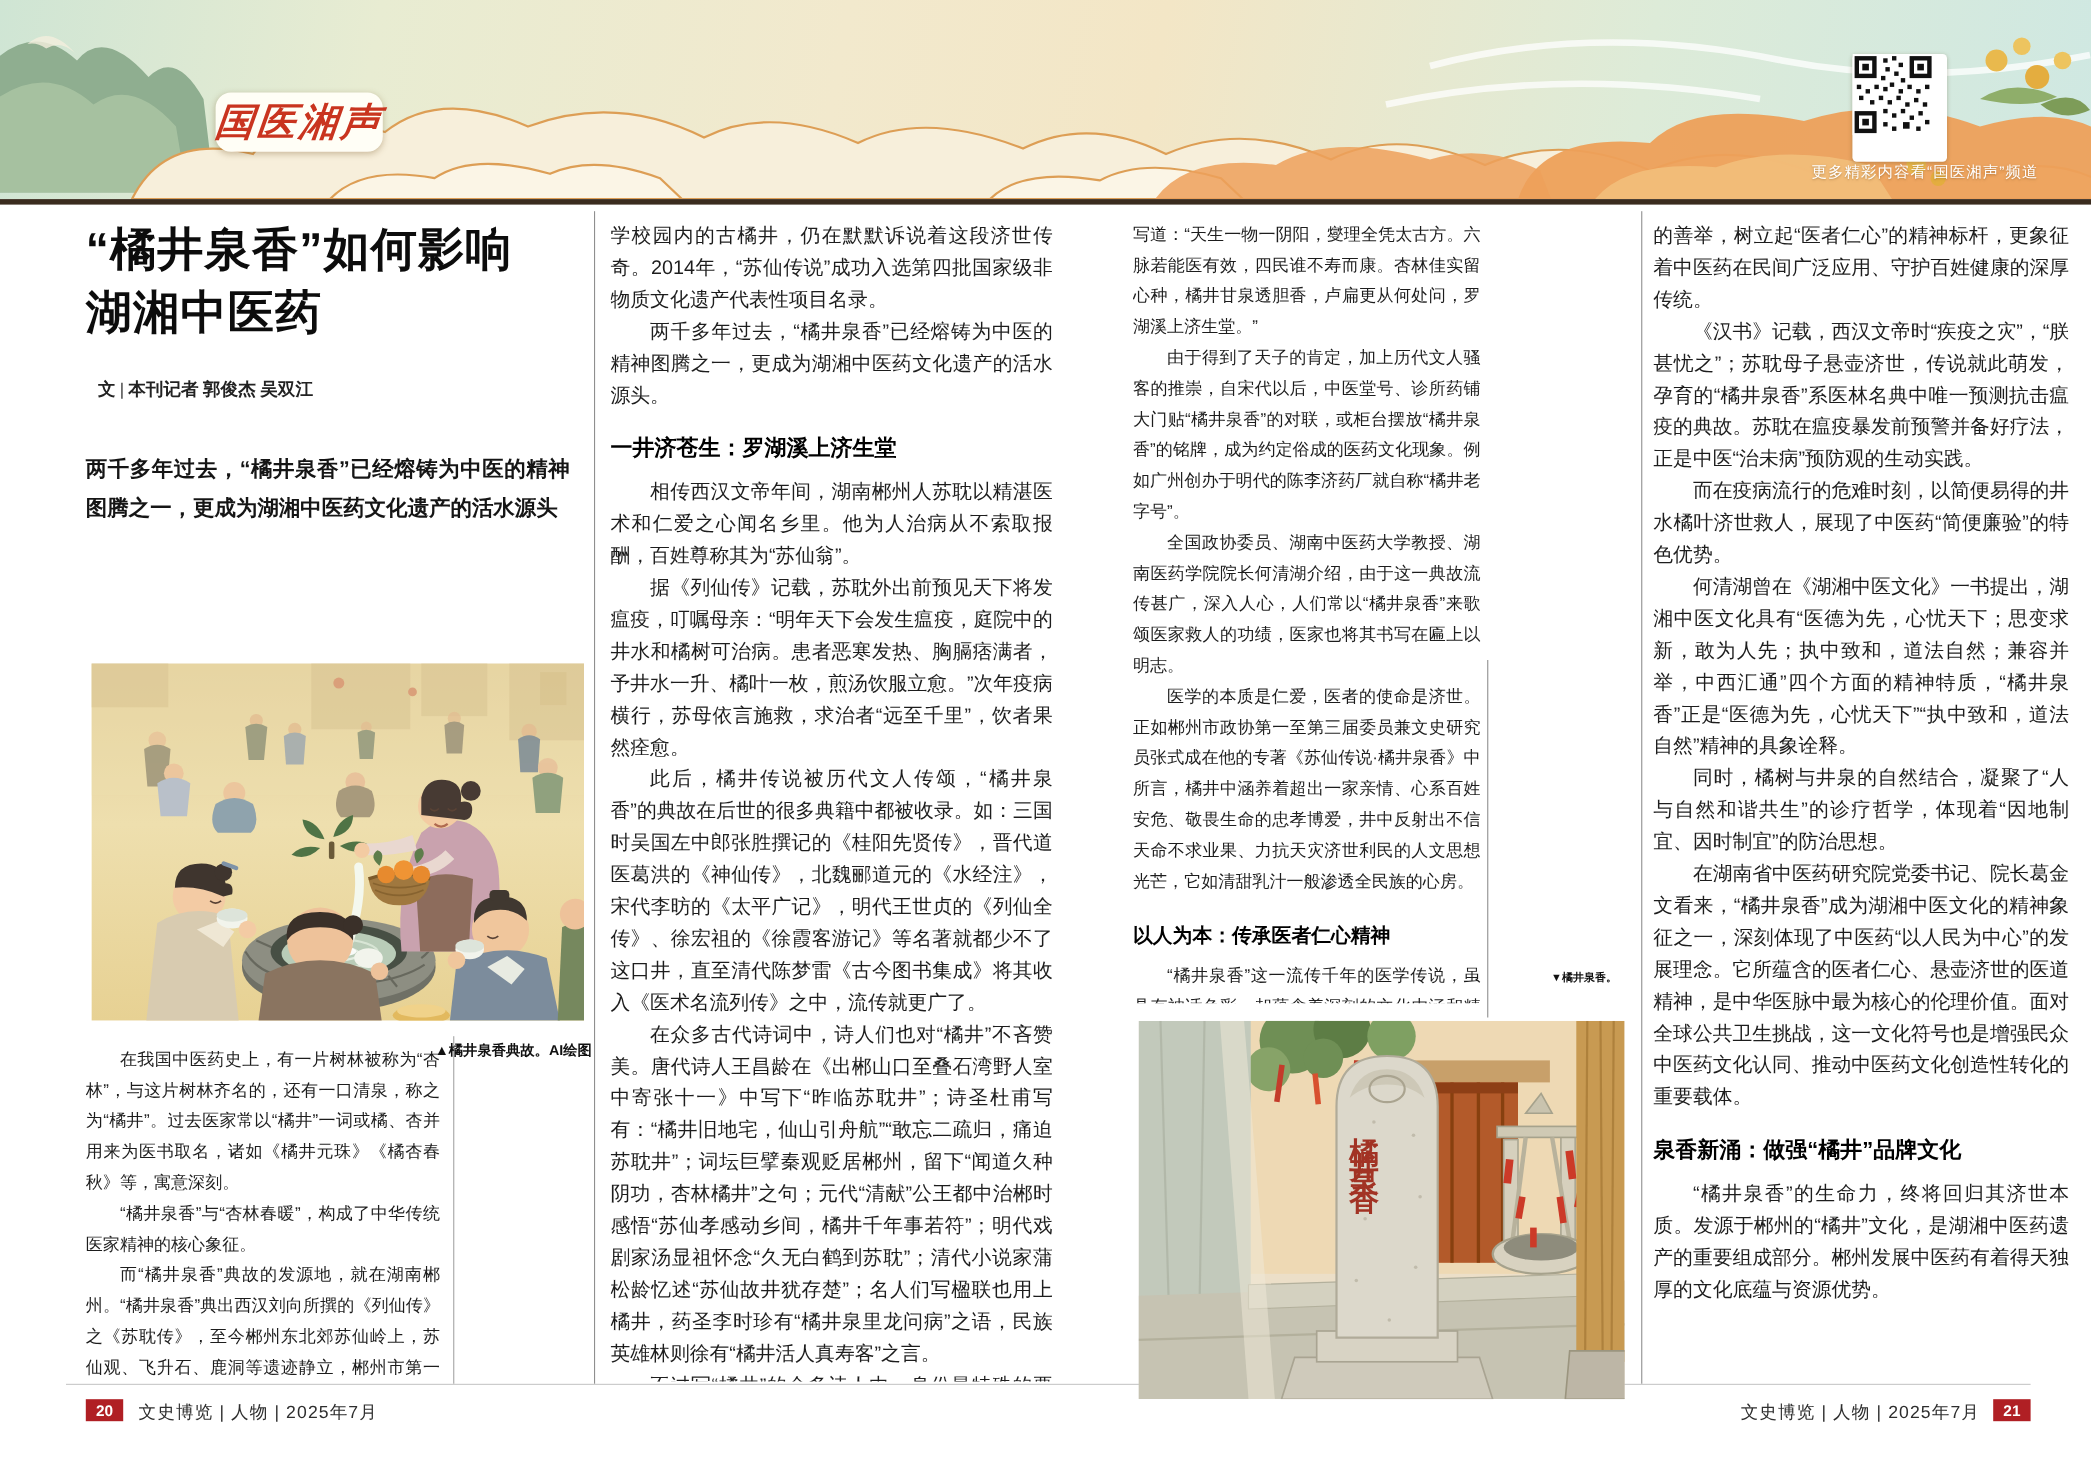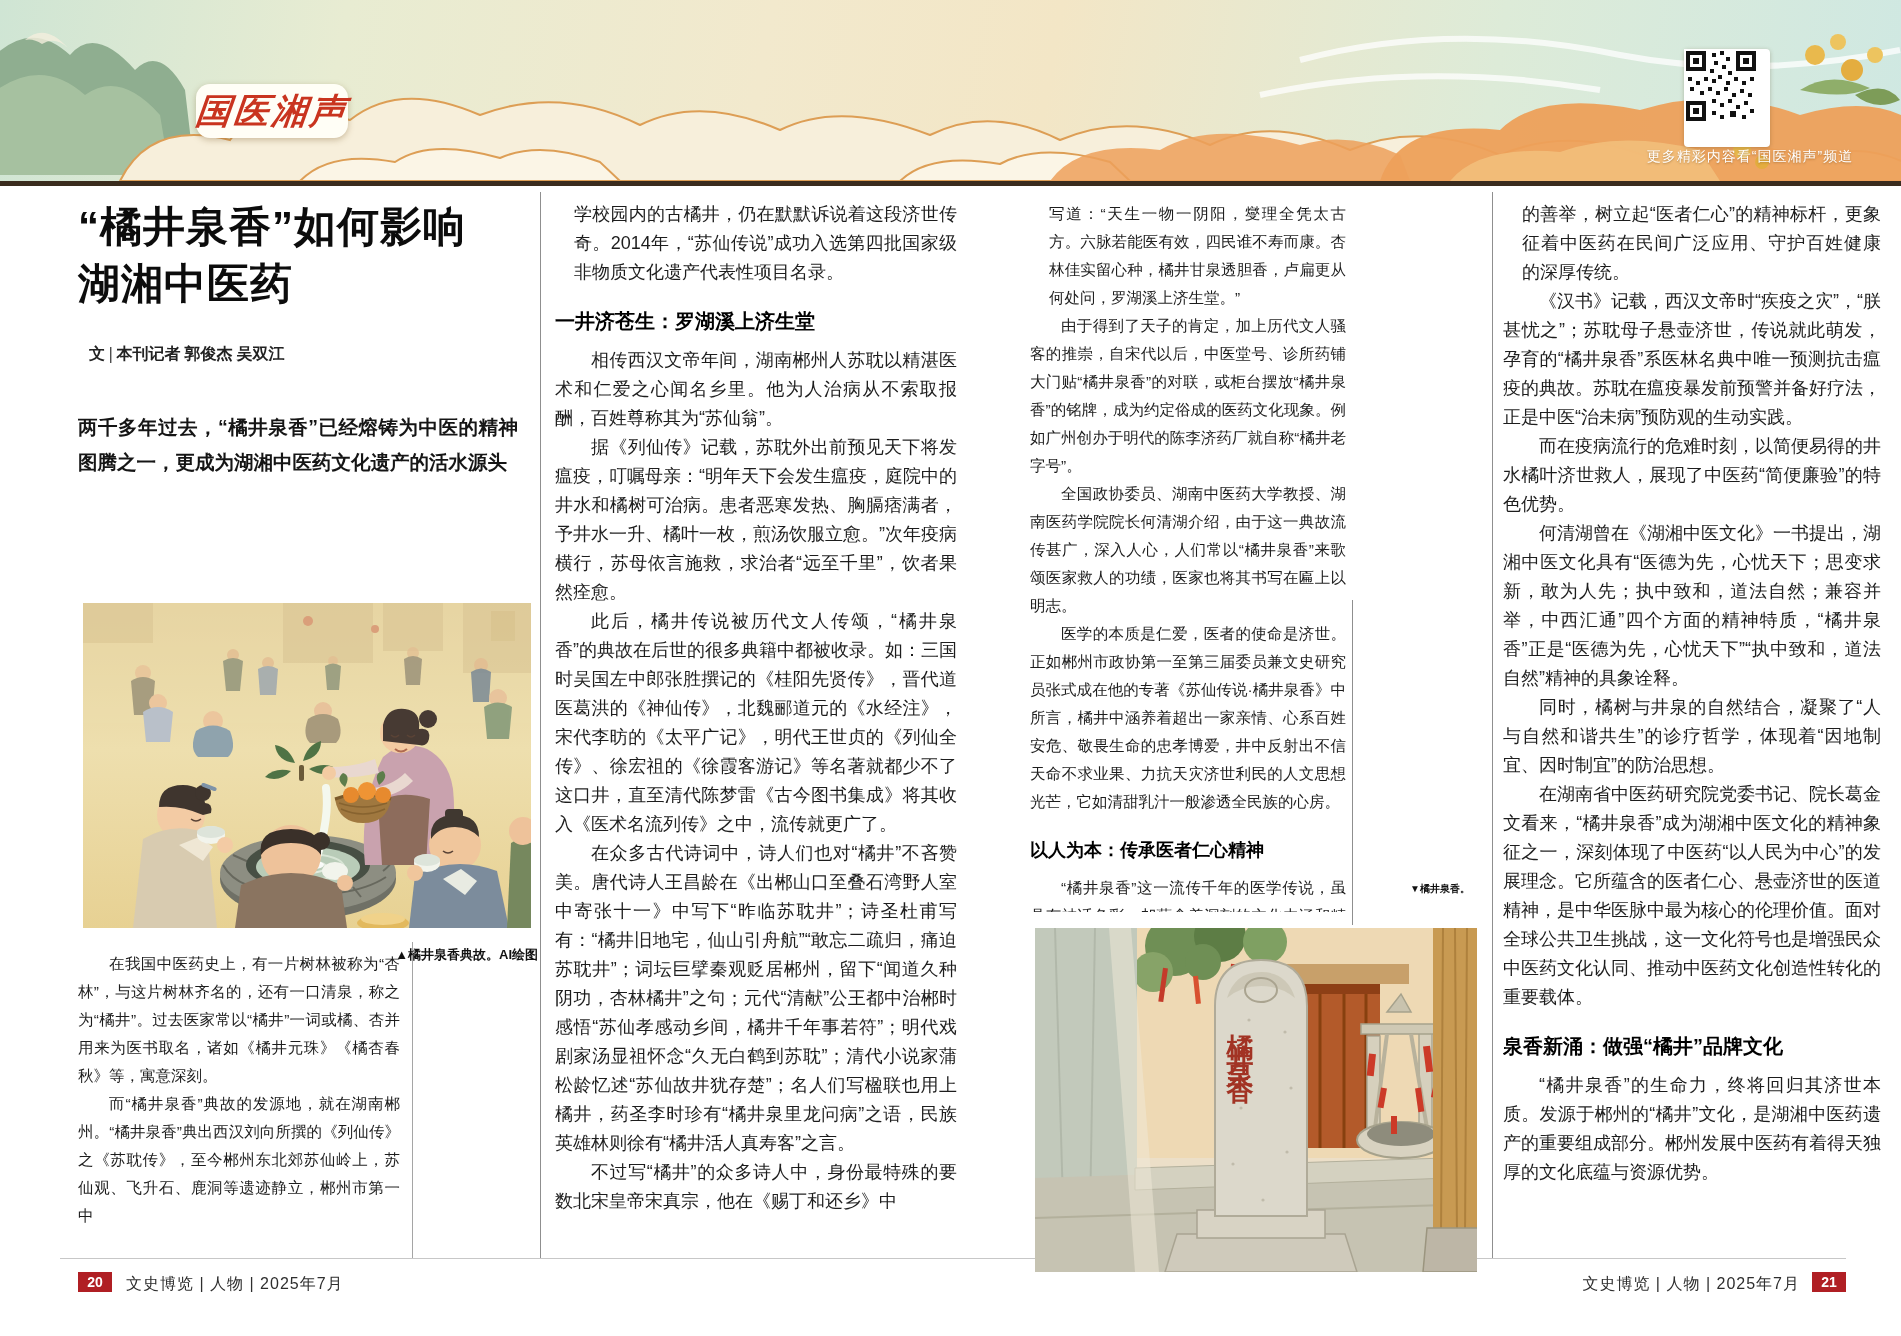--- a/index.html
+++ b/index.html
@@ -29,21 +29,21 @@
   
   .title{position:absolute;left:78px;top:198px;width:430px;
     font-size:42px;line-height:57px;font-weight:800;color:#0c0c0c;letter-spacing:1px;}
   .byline{position:absolute;left:89px;top:344px;width:420px;
     font-family:"Liberation Serif",serif;font-weight:bold;font-size:16px;color:#222;}
   .standfirst{position:absolute;left:78px;top:410px;width:440px;
     font-size:19.5px;line-height:35px;font-weight:bold;color:#151515;text-align:justify;}
   
   .col{position:absolute;text-align:justify;overflow:hidden;}
   .col p{margin:0;text-indent:2em;}
-  .col p.cont{text-indent:0;margin-left:19px;}
+  .col p.cont{text-indent:0;}
   .c-lg{font-size:18px;line-height:29px;}
   .c-sm{font-size:15.5px;line-height:28px;}
   .sec-h{font-weight:800;color:#000;text-indent:0 !important;margin:20px 0 10px 0;}
   .c-lg .sec-h{font-size:20px;}
   .c-sm .sec-h{font-size:18px;}
   
   .fig1{position:absolute;left:83px;top:603px;width:448px;height:325px;overflow:hidden;}
   .fig1 svg{display:block;}
   .fig1-cap{position:absolute;left:285px;top:946px;width:253px;text-align:right;
     font-size:13px;font-weight:bold;color:#111;}
@@ -323,25 +323,27 @@
     </g>
 
     <ellipse cx="300" cy="320" rx="26" ry="8" fill="#e2b95e"></ellipse>
       <ellipse cx="300" cy="316" rx="22" ry="6" fill="#f0d28a"></ellipse>
   </svg>
 </div>
 <div class="fig1-cap">▲橘井泉香典故。AI绘图</div>
 
 <div class="col c-sm" style="left:78px;top:950px;width:322px;height:308px;">
   <p>在我国中医药史上，有一片树林被称为“杏林”，与这片树林齐名的，还有一口清泉，称之为“橘井”。过去医家常以“橘井”一词或橘、杏并用来为医书取名，诸如《橘井元珠》《橘杏春秋》等，寓意深刻。</p>
+  <p>“橘井泉香”与“杏林春暖”，构成了中华传统医家精神的核心象征。</p>
   <p>而“橘井泉香”典故的发源地，就在湖南郴州。“橘井泉香”典出西汉刘向所撰的《列仙传》之《苏耽传》，至今郴州东北郊苏仙岭上，苏仙观、飞升石、鹿洞等遗迹静立，郴州市第一中</p>
 </div>
 
 <div class="col c-lg" style="left:555px;top:200px;width:402px;height:1056px;">
   <p class="cont">学校园内的古橘井，仍在默默诉说着这段济世传奇。2014年，“苏仙传说”成功入选第四批国家级非物质文化遗产代表性项目名录。</p>
+  <p>两千多年过去，“橘井泉香”已经熔铸为中医的精神图腾之一，更成为湖湘中医药文化遗产的活水源头。</p>
   <div class="sec-h">一井济苍生：罗湖溪上济生堂</div>
   <p>相传西汉文帝年间，湖南郴州人苏耽以精湛医术和仁爱之心闻名乡里。他为人治病从不索取报酬，百姓尊称其为“苏仙翁”。</p>
   <p>据《列仙传》记载，苏耽外出前预见天下将发瘟疫，叮嘱母亲：“明年天下会发生瘟疫，庭院中的井水和橘树可治病。患者恶寒发热、胸膈痞满者，予井水一升、橘叶一枚，煎汤饮服立愈。”次年疫病横行，苏母依言施救，求治者“远至千里”，饮者果然痊愈。</p>
   <p>此后，橘井传说被历代文人传颂，“橘井泉香”的典故在后世的很多典籍中都被收录。如：三国时吴国左中郎张胜撰记的《桂阳先贤传》，晋代道医葛洪的《神仙传》，北魏郦道元的《水经注》，宋代李昉的《太平广记》，明代王世贞的《列仙全传》、徐宏祖的《徐霞客游记》等名著就都少不了这口井，直至清代陈梦雷《古今图书集成》将其收入《医术名流列传》之中，流传就更广了。</p>
   <p>在众多古代诗词中，诗人们也对“橘井”不吝赞美。唐代诗人王昌龄在《出郴山口至叠石湾野人室中寄张十一》中写下“昨临苏耽井”；诗圣杜甫写有：“橘井旧地宅，仙山引舟航”“敢忘二疏归，痛迫苏耽井”；词坛巨擘秦观贬居郴州，留下“闻道久种阴功，杏林橘井”之句；元代“清献”公王都中治郴时感悟“苏仙孝感动乡间，橘井千年事若符”；明代戏剧家汤显祖怀念“久无白鹤到苏耽”；清代小说家蒲松龄忆述“苏仙故井犹存楚”；名人们写楹联也用上橘井，药圣李时珍有“橘井泉里龙问病”之语，民族英雄林则徐有“橘井活人真寿客”之言。</p>
   <p>不过写“橘井”的众多诗人中，身份最特殊的要数北宋皇帝宋真宗，他在《赐丁和还乡》中</p>
 </div>
 
 <div class="col c-sm" style="left:1030px;top:200px;width:316px;height:712px;">
   <p class="cont">写道：“天生一物一阴阳，燮理全凭太古方。六脉若能医有效，四民谁不寿而康。杏林佳实留心种，橘井甘泉透胆香，卢扁更从何处问，罗湖溪上济生堂。”</p>

